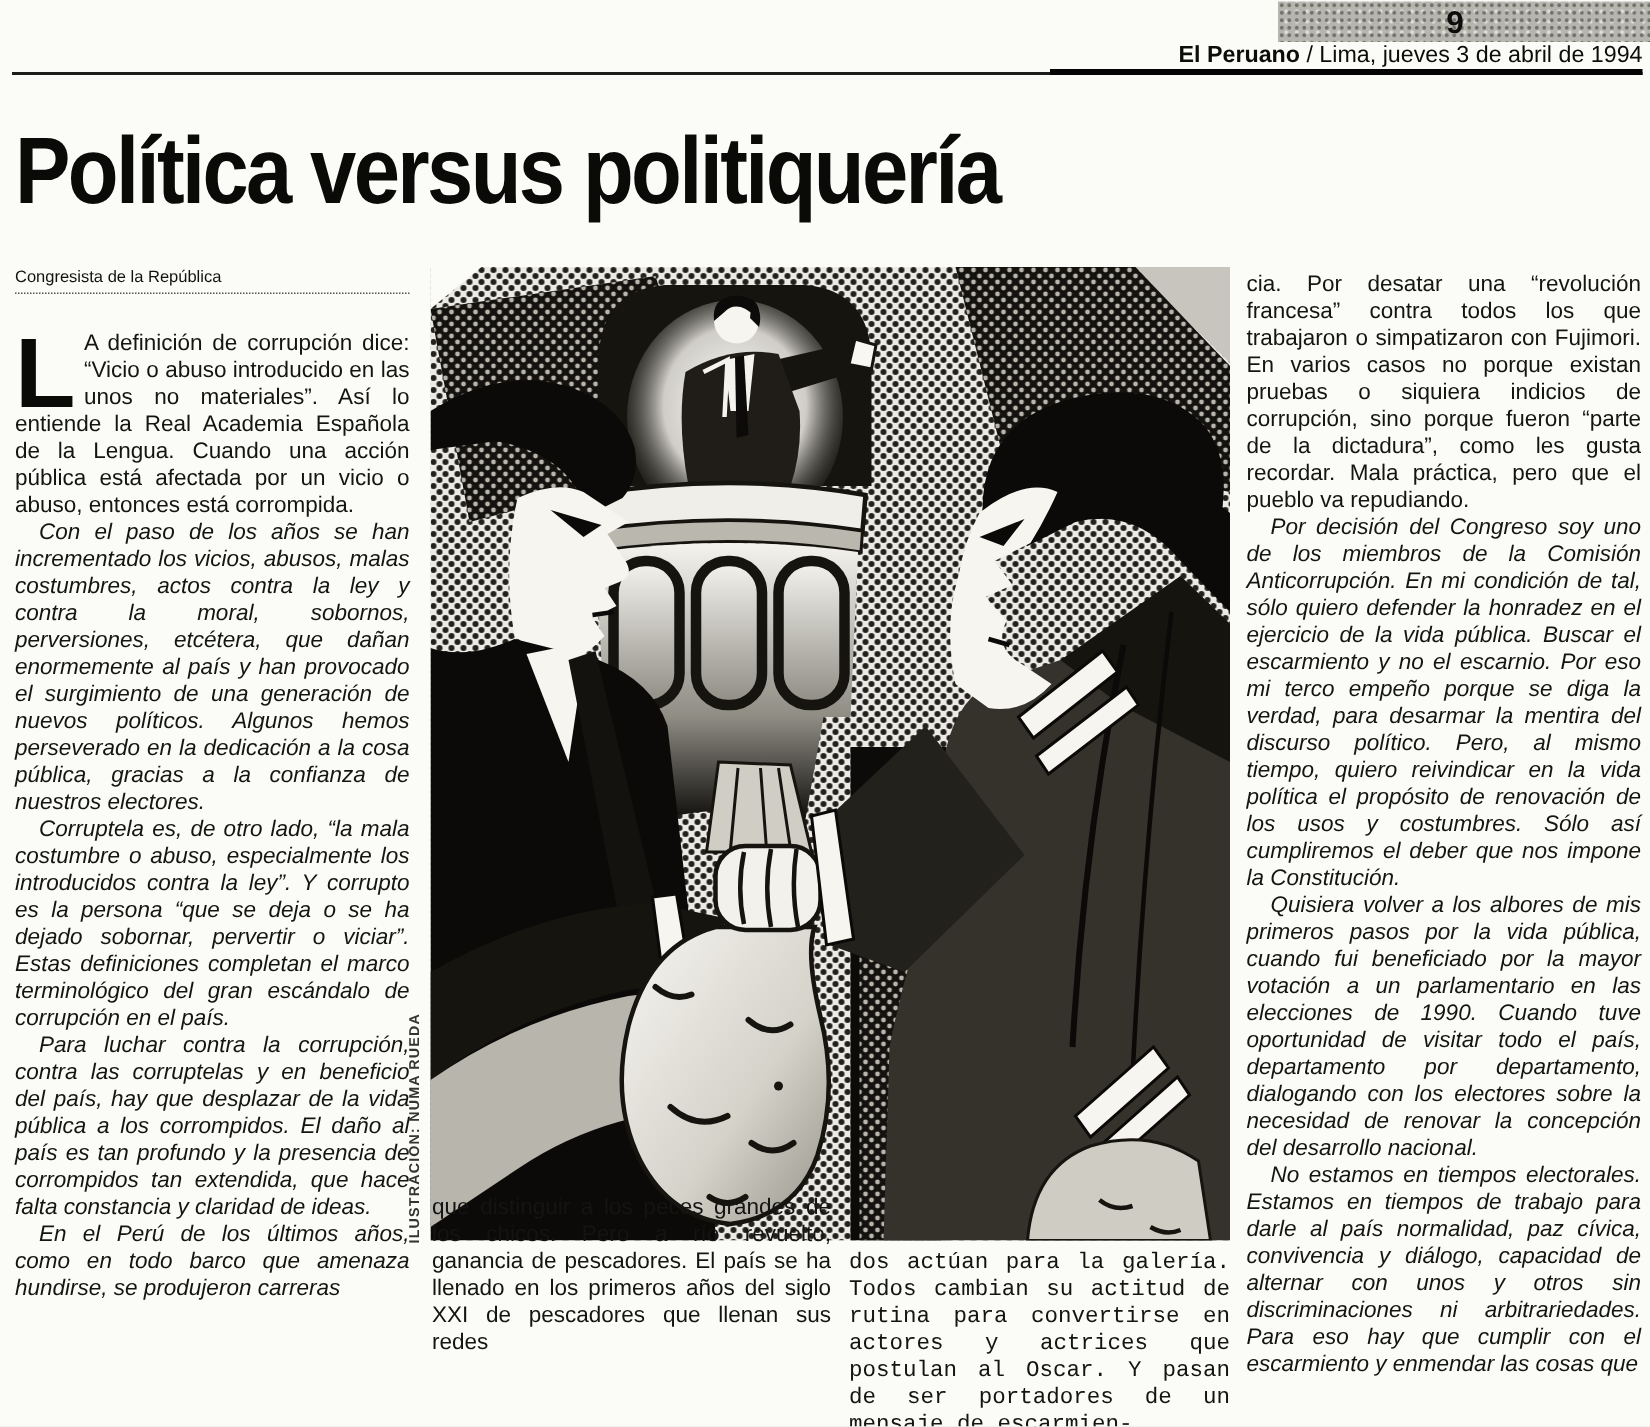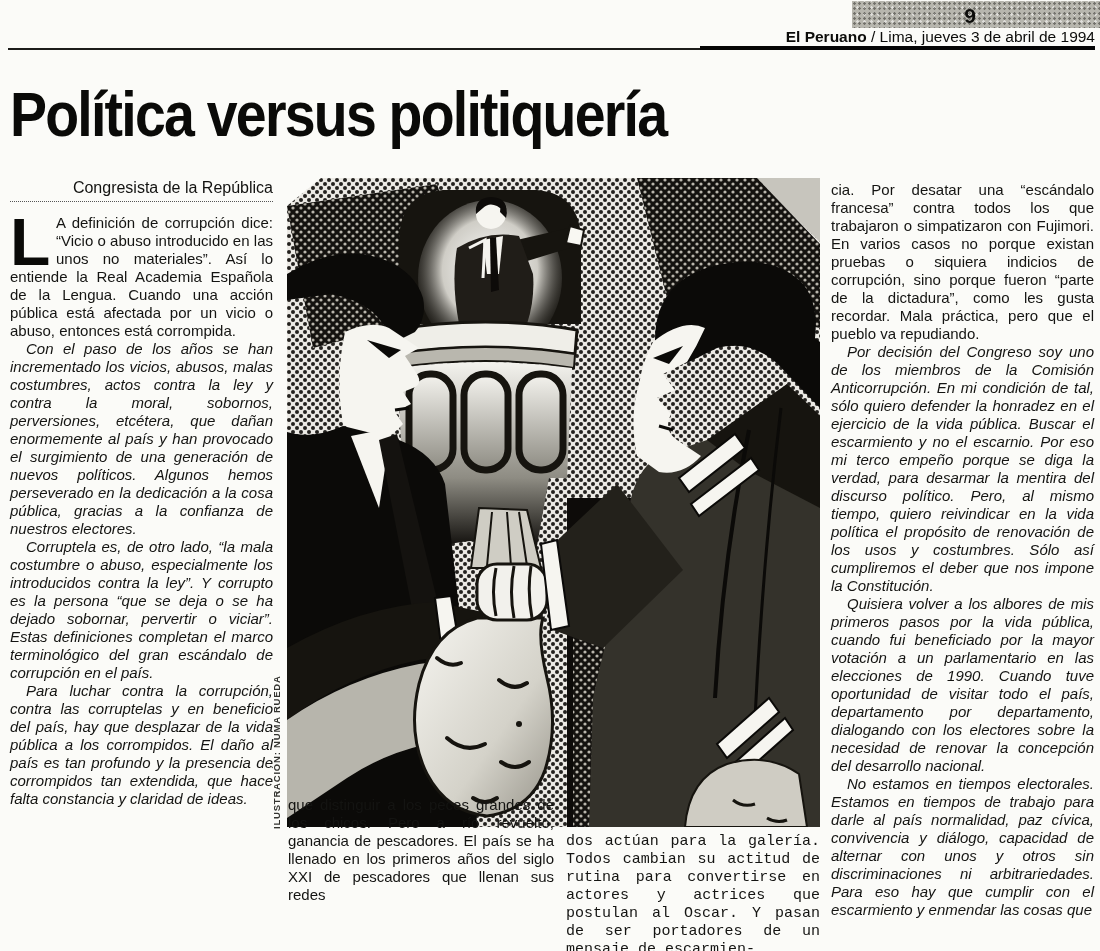--- a/index.html
+++ b/index.html
@@ -17,21 +17,21 @@
   #page-number{font-size:21px;font-weight:800;color:#0c0c0a;}
   #dateline{position:absolute;top:28px;right:5px;font-size:15.5px;color:#0c0c0a;white-space:nowrap;}
   #dateline b{font-weight:800;padding-left:32px;}
   .rule-a{position:absolute;top:48px;left:8px;width:1087px;height:2px;background:#1c1c1a;}
   .rule-b{position:absolute;top:46px;left:700px;width:395px;height:4px;background:#050505;}
   
   #headline{position:absolute;left:10px;top:78px;font-size:63px;font-weight:700;letter-spacing:-2px;
     color:#0a0a08;transform:scaleX(.88);transform-origin:0 0;white-space:nowrap;}
   .byline-author{font-size:15px;font-weight:800;letter-spacing:.2px;padding-bottom:3px;
     border-bottom:1px dotted #555;margin-bottom:3px;}
-  .byline-role{font-size:16px;padding-bottom:4px;border-bottom:1px dotted #555;margin-bottom:12px;text-align:right;}
+  .byline-role{font-size:11px;padding-bottom:4px;border-bottom:1px dotted #555;margin-bottom:24px;}
   
   .col{position:absolute;}
   #col-left{left:10px;top:179px;width:263px;}
   #col-right{left:831px;top:181px;width:263px;}
   #col-m1{left:288px;top:796px;width:266px;}
   #col-m2{left:566px;top:833px;width:254px;font-family:Liberation Mono, monospace;}
   .bp{margin:0;font-size:15px;line-height:18px;text-align:justify;color:#141412;}
   .ind{text-indent:16px;font-style:italic;}
   .dropcap{float:left;font-size:66px;line-height:52px;height:52px;width:42px;font-weight:700;
     color:#0a0a08;margin:2px 4px 0 0;}
@@ -58,20 +58,21 @@
   <div class="rule-b"></div>
 
   <div id="headline">Política versus politiquería</div>
 
   <div id="col-left" class="col">
     <div class="byline-role">Congresista de la República</div>
     <p class="bp"><span class="dropcap">L</span><span>A definición de corrupción dice: “Vicio o abuso introducido en las unos no materiales”. Así lo entiende la Real Academia Española de la Lengua. Cuando una acción pública está afectada por un vicio o abuso, entonces está corrompida.</span></p>
     <p class="bp ind">Con el paso de los años se han incrementado los vicios, abusos, malas costumbres, actos contra la ley y contra la moral, sobornos, perversiones, etcétera, que dañan enormemente al país y han provocado el surgimiento de una generación de nuevos políticos. Algunos hemos perseverado en la dedicación a la cosa pública, gracias a la confianza de nuestros electores.</p>
     <p class="bp ind">Corruptela es, de otro lado, “la mala costumbre o abuso, especialmente los introducidos contra la ley”. Y corrupto es la persona “que se deja o se ha dejado sobornar, pervertir o viciar”. Estas definiciones completan el marco terminológico del gran escándalo de corrupción en el país.</p>
     <p class="bp ind">Para luchar contra la corrupción, contra las corruptelas y en beneficio del país, hay que desplazar de la vida pública a los corrompidos. El daño al país es tan profundo y la presencia de corrompidos tan extendida, que hace falta constancia y claridad de ideas.</p>
+    <p class="bp ind">En el Perú de los últimos años, como en todo barco que amenaza hundirse, se produjeron carreras</p>
   </div>
 
   <div id="illustration">
     <svg viewBox="0 0 533 649" width="533" height="649" xmlns="http://www.w3.org/2000/svg">
       <defs>
         <pattern id="ht" width="8" height="8" patternUnits="userSpaceOnUse">
           <rect width="8" height="8" fill="#eceae5"></rect>
           <circle cx="2" cy="2" r="2" fill="#23211e"></circle>
           <circle cx="6" cy="6" r="2" fill="#23211e"></circle>
         </pattern>
@@ -193,19 +194,19 @@
   <div id="illu-credit">ILUSTRACIÓN: NUMA RUEDA</div>
 
   <div id="col-m1" class="col">
     <p class="bp">que distinguir a los peces grandes de los chicos. Pero a río revuelto, ganancia de pescadores. El país se ha llenado en los primeros años del siglo XXI de pescadores que llenan sus redes</p>
   </div>
   <div id="col-m2" class="col">
     <p class="bp">dos actúan para la galería. Todos cambian su actitud de rutina para convertirse en actores y actrices que postulan al Oscar. Y pasan de ser portadores de un mensaje de escarmien-</p>
   </div>
 
   <div id="col-right" class="col">
-    <p class="bp">cia. Por desatar una “escándalo francesa” contra todos los que trabajaron o simpatizaron con Fujimori. En varios casos no porque existan pruebas o siquiera indicios de corrupción, sino porque fueron “parte de la dictadura”, como les gusta recordar. Mala práctica, pero que el pueblo va repudiando.</p>
+    <p class="bp">cia. Por desatar una “revolución francesa” contra todos los que trabajaron o simpatizaron con Fujimori. En varios casos no porque existan pruebas o siquiera indicios de corrupción, sino porque fueron “parte de la dictadura”, como les gusta recordar. Mala práctica, pero que el pueblo va repudiando.</p>
     <p class="bp ind">Por decisión del Congreso soy uno de los miembros de la Comisión Anticorrupción. En mi condición de tal, sólo quiero defender la honradez en el ejercicio de la vida pública. Buscar el escarmiento y no el escarnio. Por eso mi terco empeño porque se diga la verdad, para desarmar la mentira del discurso político. Pero, al mismo tiempo, quiero reivindicar en la vida política el propósito de renovación de los usos y costumbres. Sólo así cumpliremos el deber que nos impone la Constitución.</p>
     <p class="bp ind">Quisiera volver a los albores de mis primeros pasos por la vida pública, cuando fui beneficiado por la mayor votación a un parlamentario en las elecciones de 1990. Cuando tuve oportunidad de visitar todo el país, departamento por departamento, dialogando con los electores sobre la necesidad de renovar la concepción del desarrollo nacional.</p>
     <p class="bp ind">No estamos en tiempos electorales. Estamos en tiempos de trabajo para darle al país normalidad, paz cívica, convivencia y diálogo, capacidad de alternar con unos y otros sin discriminaciones ni arbitrariedades. Para eso hay que cumplir con el escarmiento y enmendar las cosas que</p>
   </div>
 
 </div>
 
 </body></html>

